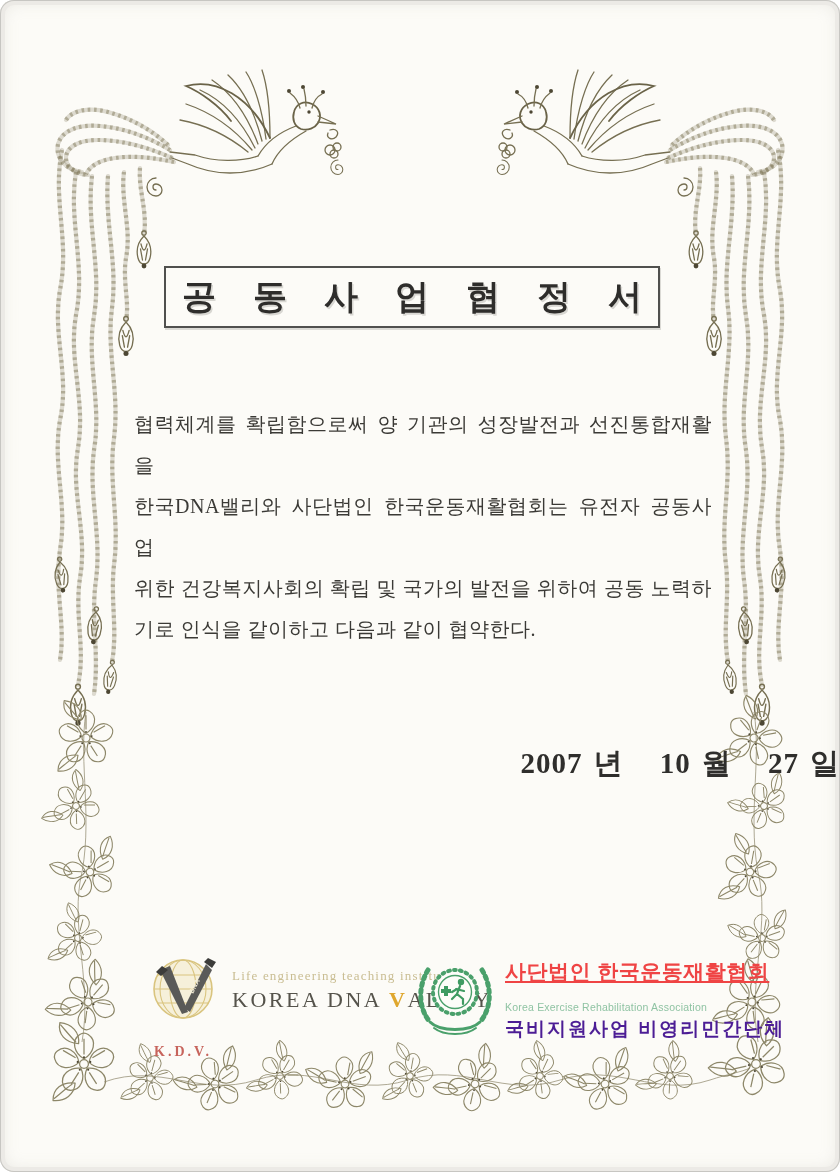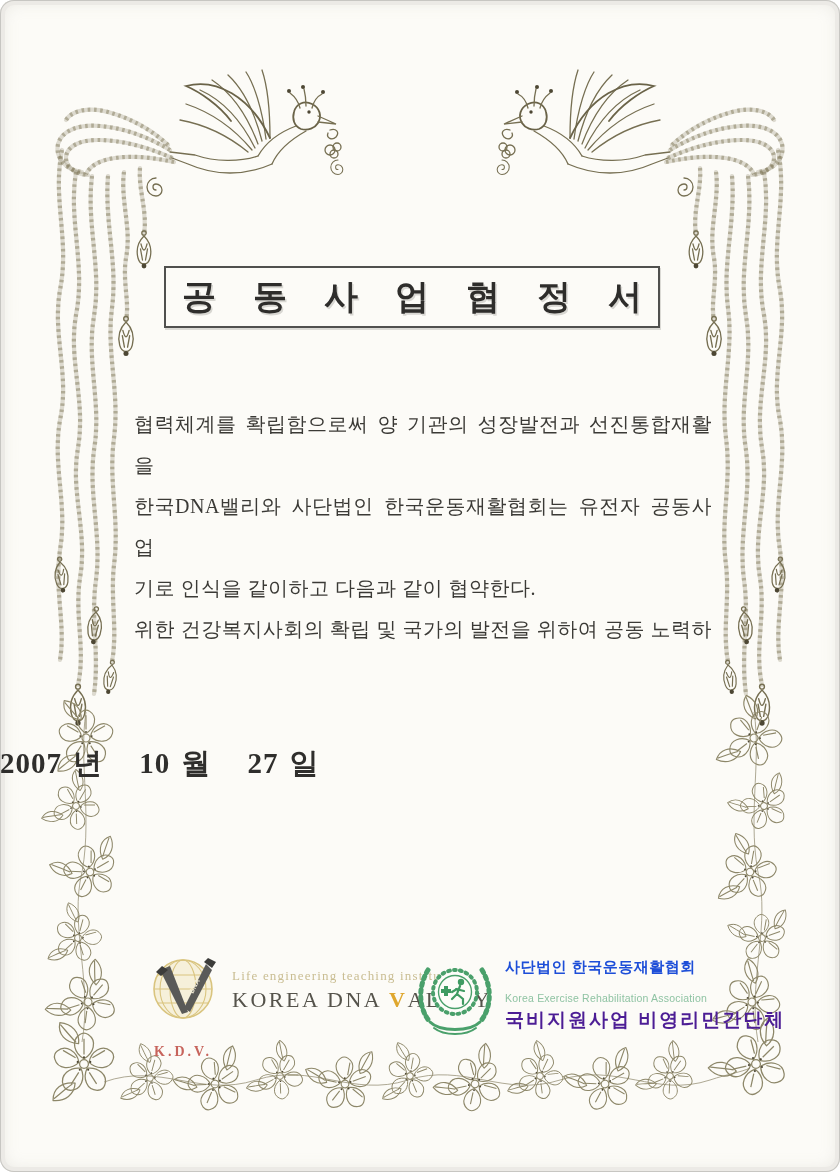--- a/index.html
+++ b/index.html
@@ -29,38 +29,38 @@
     letter-spacing:37px;margin-right:-37px;white-space:nowrap;
     text-shadow:1.5px 1.5px 0 rgba(90,88,80,.22);
   }
   .body-text{
     position:absolute;left:134px;top:404px;width:578px;
     font-size:20px;line-height:41px;color:#3b3a36;letter-spacing:.5px;
   }
   .body-line{display:block;}
   .body-line.justify{text-align:justify;text-align-last:justify;}
   .date-line{
-    position:absolute;left:0;top:744px;width:840px;text-align:left;
+    position:absolute;left:0;top:744px;width:840px;text-align:right;
     font-size:29px;font-weight:600;color:#2f2e2c;letter-spacing:1px;
   }
   .date-line .unit{margin-left:11px;}
   .date-line .grp{margin-right:28px;}
   .date-line .grp:last-child{margin-right:0;}
 
   .logos{position:absolute;left:0;top:950px;width:840px;height:100px;}
   .kdv{position:absolute;left:146px;top:6px;display:flex;align-items:flex-start;}
   .kdv-text{margin-left:12px;padding-top:12px;font-family:"Liberation Serif","DejaVu Serif",serif;}
   .kdv-tagline{font-size:13px;color:#c9bd92;letter-spacing:1.2px;}
   .kdv-name{font-size:22px;color:#55534b;letter-spacing:2.5px;margin-top:3px;white-space:nowrap;}
   .kdv-name .gold-v{color:#dfa72e;font-weight:bold;}
   .kdv-caption{font-size:14px;font-weight:bold;color:#c7645c;letter-spacing:3px;text-align:center;margin-top:2px;}
 
   .kera{position:absolute;left:414px;top:2px;display:flex;align-items:flex-start;}
   .kera-text{margin-left:9px;padding-top:6px;font-family:"Liberation Sans","DejaVu Sans",sans-serif;}
-  .kera-ko{font-size:15px;font-weight:bold;color:#1d4ed8;letter-spacing:.5px;white-space:nowrap;}
+  .kera-ko{font-size:21px;font-weight:bold;color:#ef4444;letter-spacing:.5px;white-space:nowrap;text-decoration:underline;}
   .kera-en{font-size:10.5px;color:#8fc3a3;margin-top:15px;letter-spacing:.2px;white-space:nowrap;}
   .kera-sub{font-size:19px;font-weight:bold;color:#4c1d95;letter-spacing:2px;margin-top:3px;white-space:nowrap;}
 </style>
 </head>
 <body>
 
 <div class="page">
 
   <svg class="deco" viewBox="0 0 840 1172" aria-hidden="true">
     <defs>
@@ -213,22 +213,22 @@
     </g>
   </svg>
 
   <div class="title-box">
     <span class="title-text">공동사업협정서</span>
   </div>
 
   <div class="body-text">
     <span class="body-line justify">협력체계를 확립함으로써 양 기관의 성장발전과 선진통합재활을</span>
     <span class="body-line justify">한국DNA밸리와 사단법인 한국운동재활협회는 유전자 공동사업</span>
+    <span class="body-line justify">위한 건강복지사회의 확립 및 국가의 발전을 위하여 공동 노력하</span>
     <span class="body-line">기로 인식을 같이하고 다음과 같이 협약한다.</span>
-    <span class="body-line justify">위한 건강복지사회의 확립 및 국가의 발전을 위하여 공동 노력하</span>
   </div>
 
   <div class="date-line">
     <span class="grp"><span>2007</span><span class="unit">년</span></span>
     <span class="grp"><span>10</span><span class="unit">월</span></span>
     <span class="grp"><span>27</span><span class="unit">일</span></span>
   </div>
 
   <div class="logos">
 

